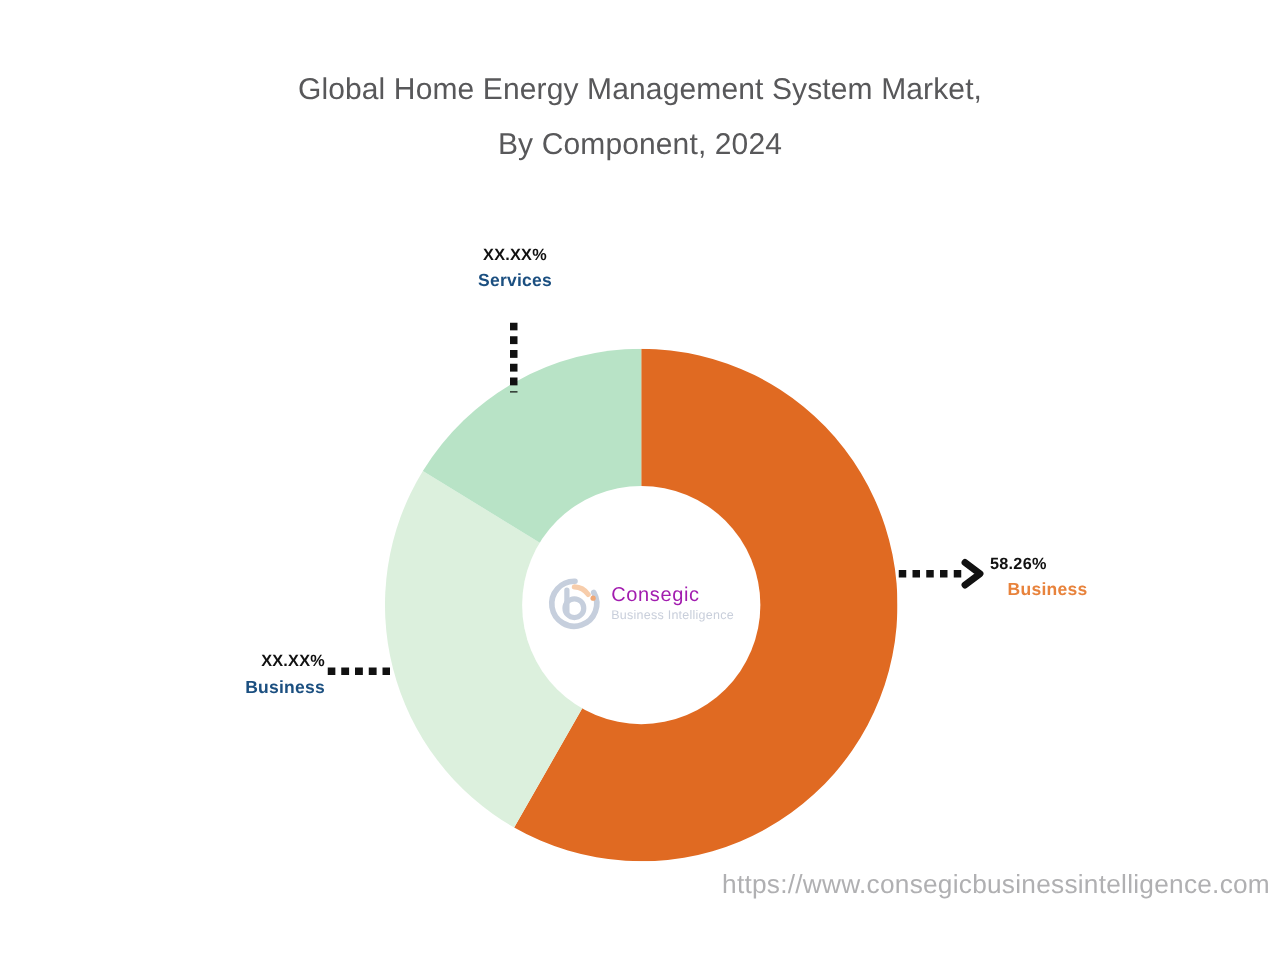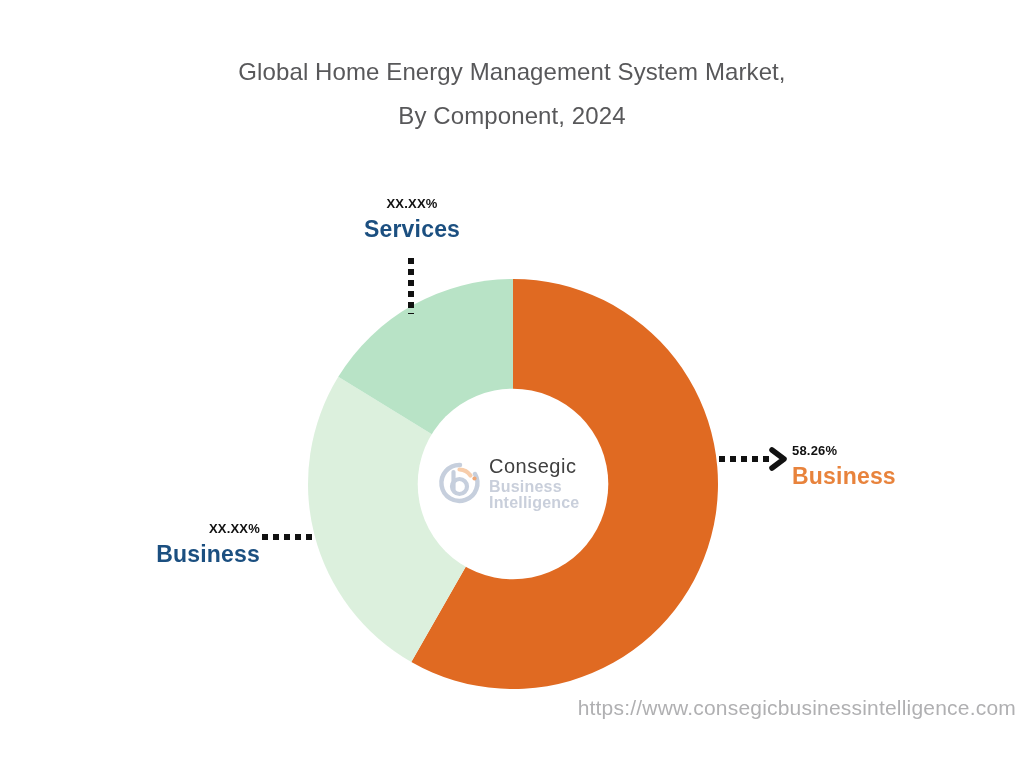--- a/index.html
+++ b/index.html
@@ -54,44 +54,44 @@
     pointer-events: none;
   }
   #logo-mark { flex: 0 0 auto; }
   #logo-text {
     display: flex;
     flex-direction: column;
     justify-content: center;
     line-height: 1;
   }
   #logo-word {
-    font-size: 20px;
-    color: #404040;
+    font-size: 16px;
+    color: #a21caf;
     letter-spacing: 0.5px;
     font-weight: 400;
   }
   #logo-tag {
-    font-size: 16px;
+    font-size: 10px;
     color: #c9cfdb;
     letter-spacing: 0.2px;
     margin-top: 3px;
-    font-weight: 700;
+    font-weight: 400;
   }
 
   
   .callout { position: absolute; }
   .callout .pct {
     font-size: 13px;
     font-weight: bold;
     color: #111111;
     letter-spacing: 0.2px;
     white-space: nowrap;
   }
   .callout .cat {
-    font-size: 23px;
+    font-size: 14px;
     font-weight: bold;
     letter-spacing: 0.2px;
     white-space: nowrap;
   }
   .cat.blue { color: #1b4f80; }
   .cat.orange { color: #e8833c; }
 
   
   #callout-services { left: 327px; top: 196px; width: 170px; text-align: center; }
   #callout-services .pct { display: block; }

